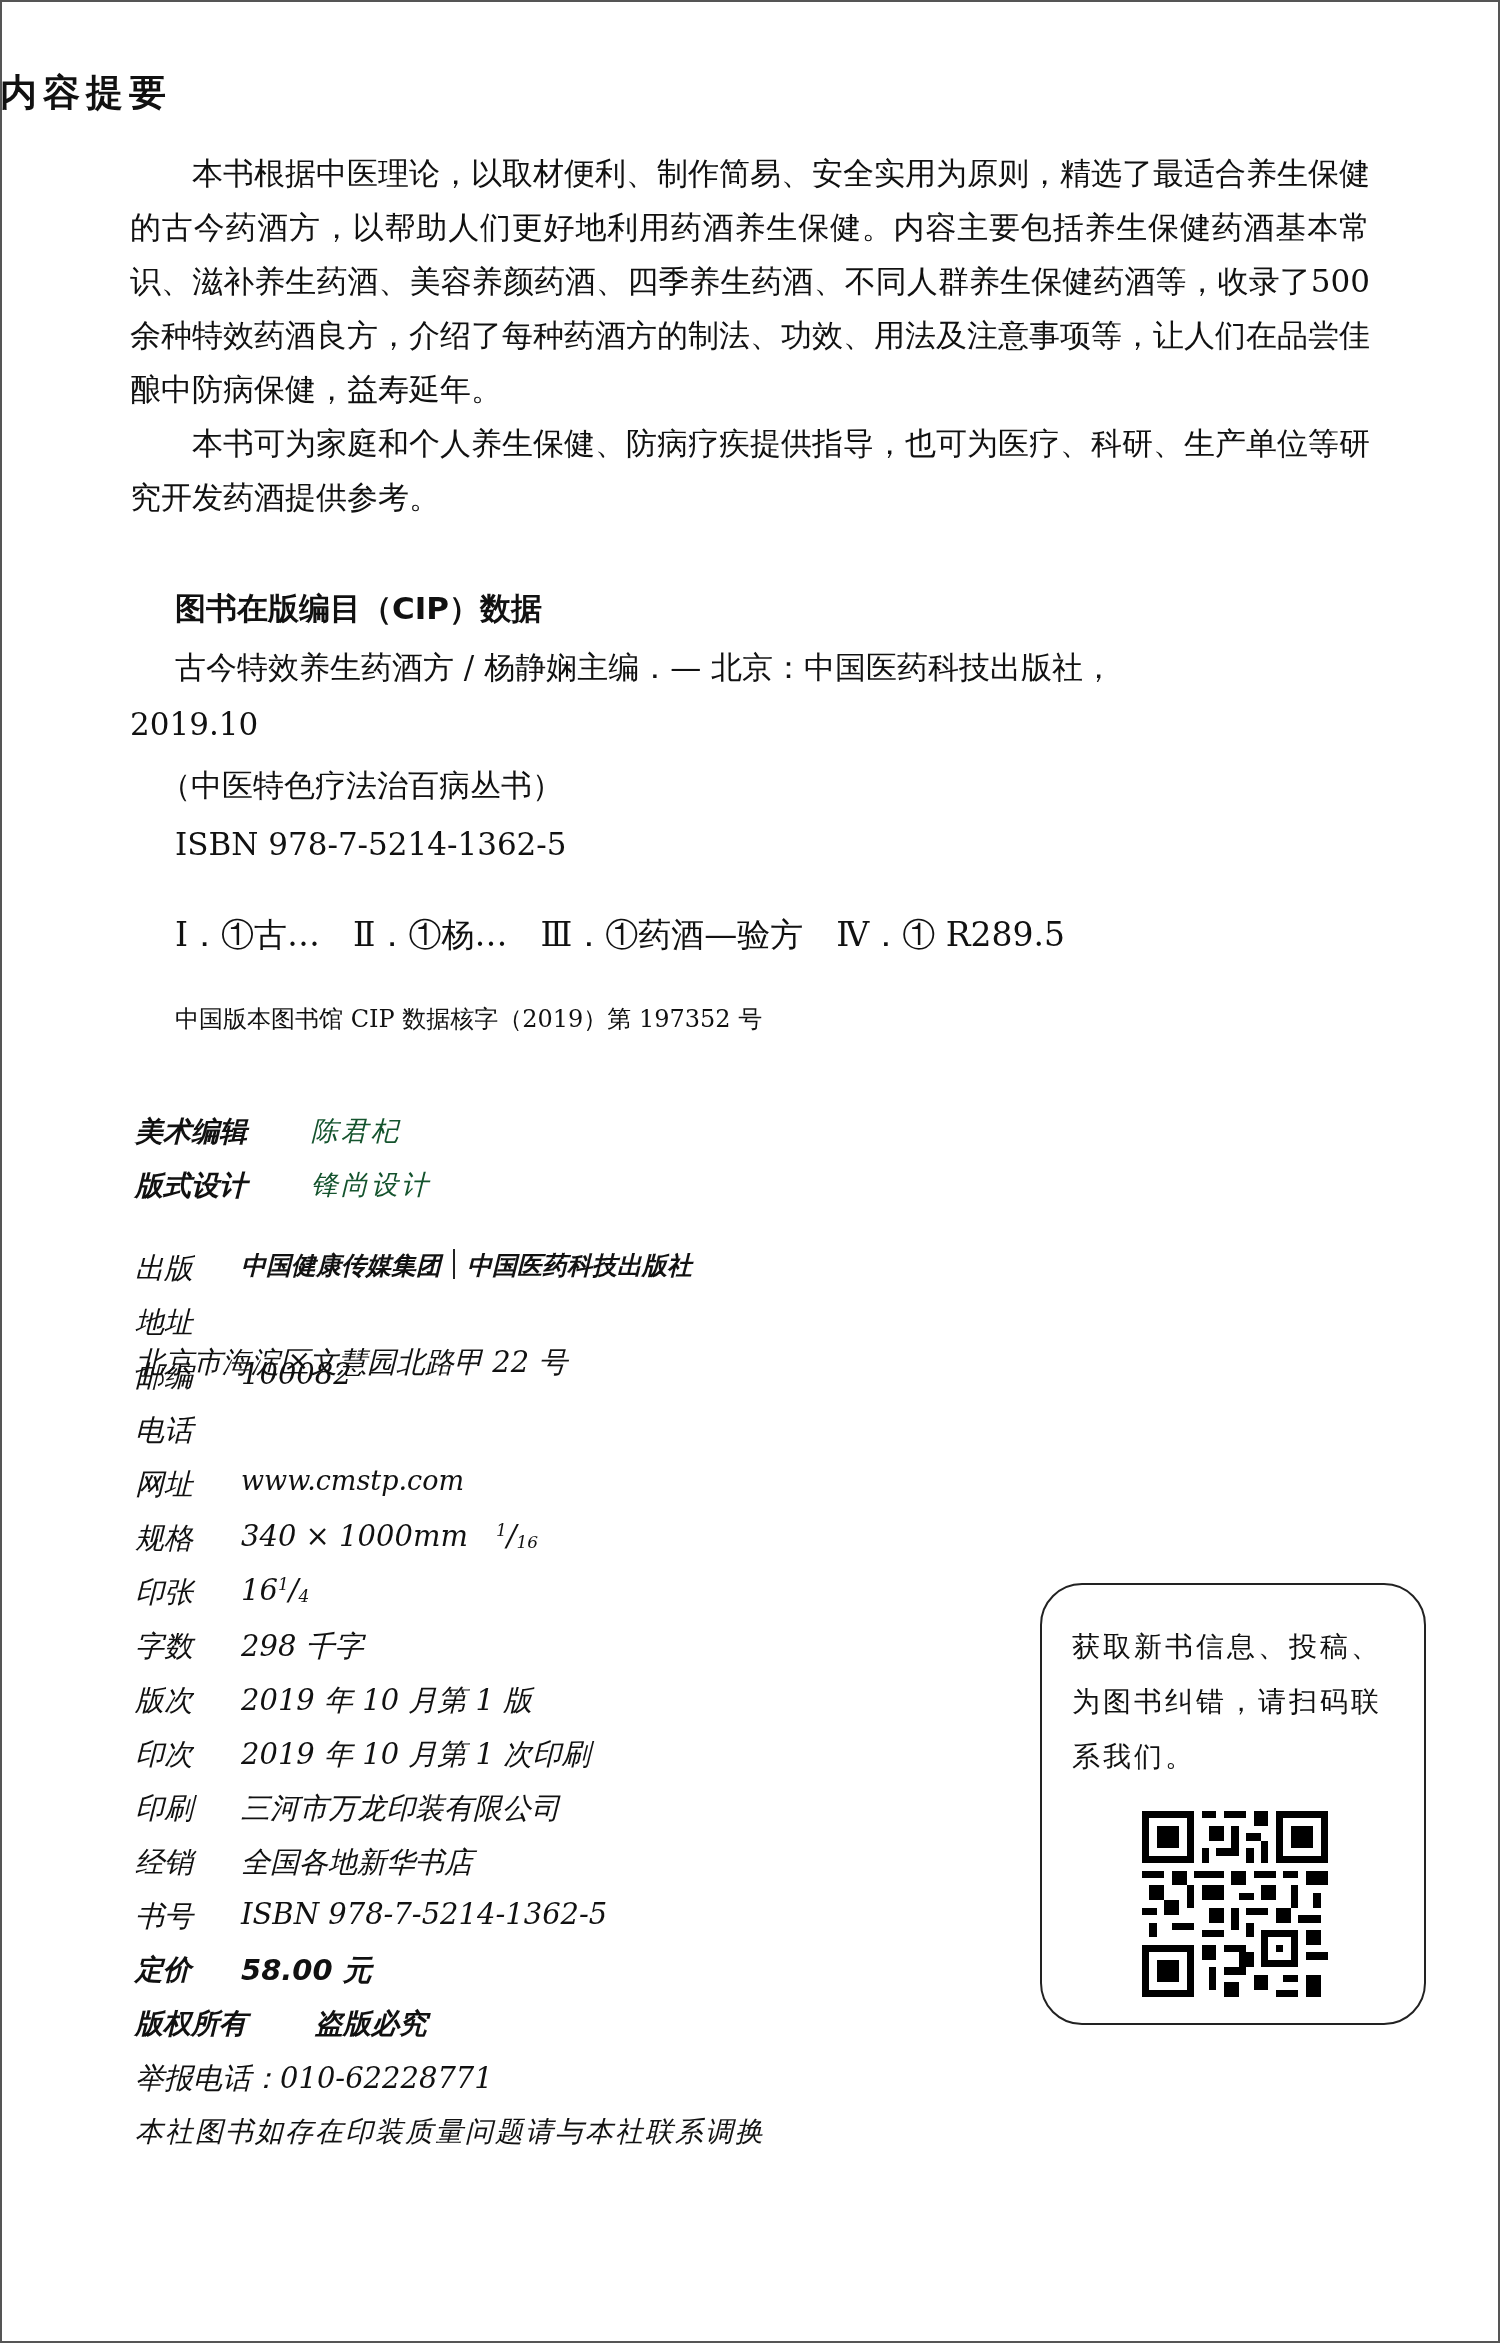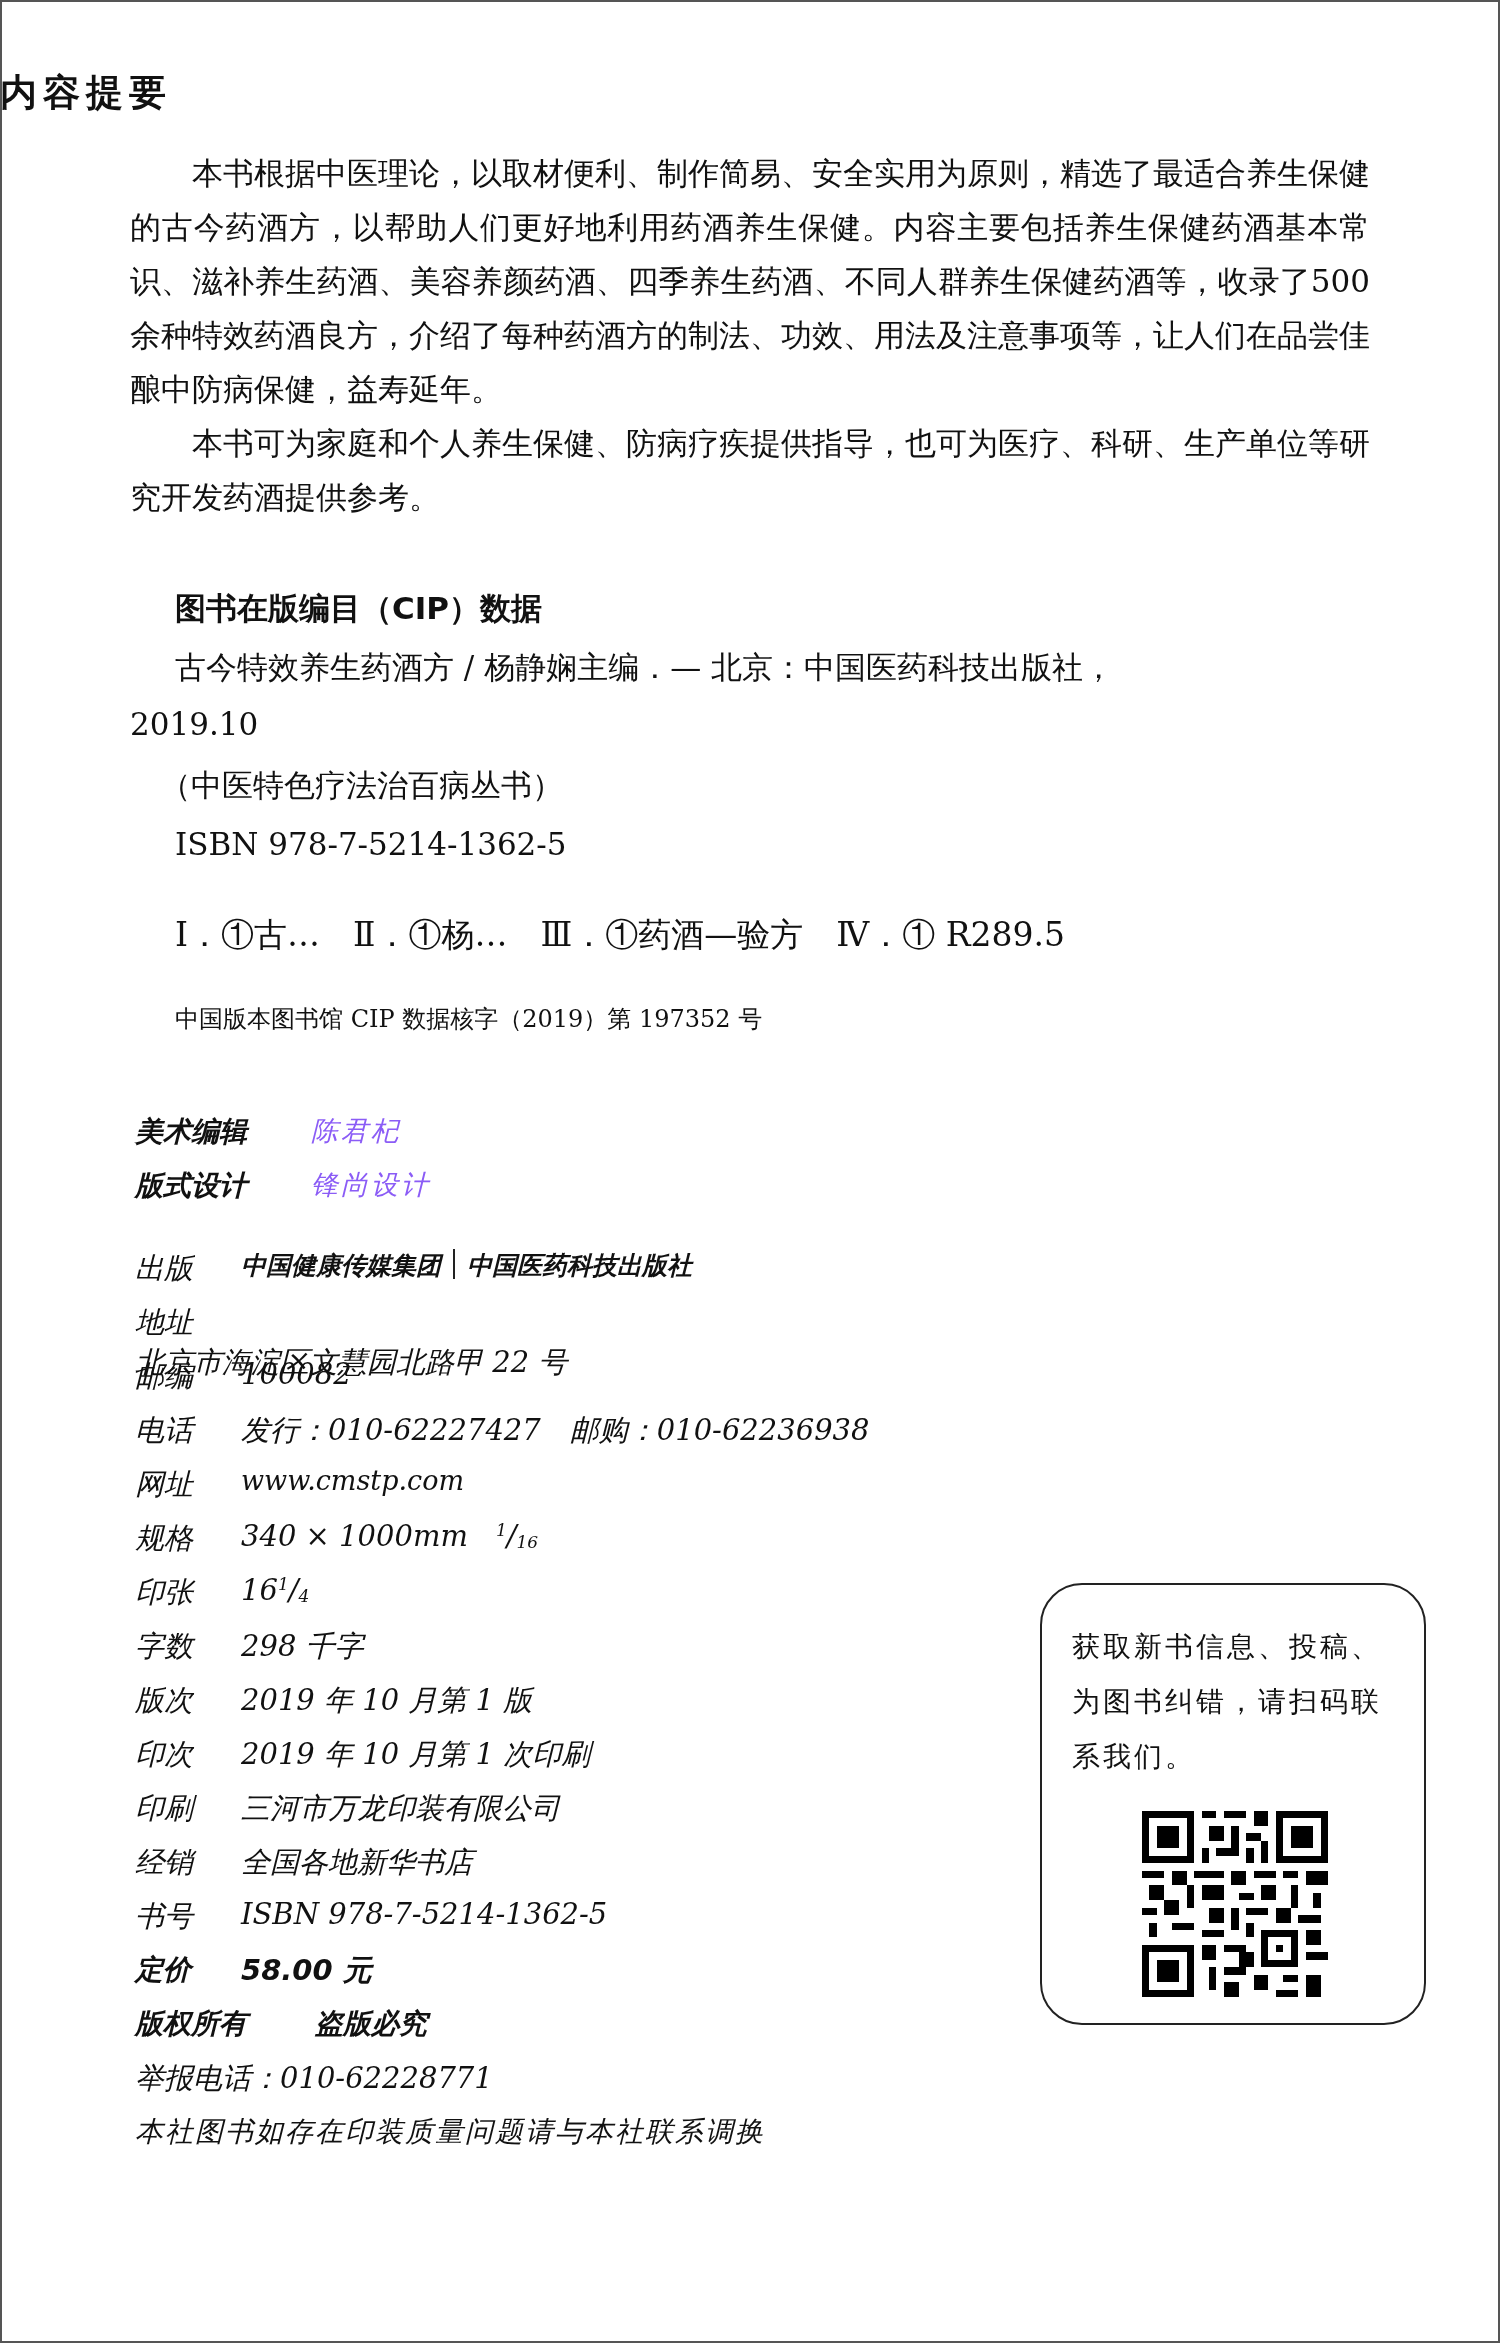--- a/index.html
+++ b/index.html
@@ -11,21 +11,21 @@
   .title { left: 0; width: 1500px; top: 68px; text-align: left; font-size: 37px;
            font-weight: bold; letter-spacing: 6px; font-family: "DejaVu Sans", sans-serif; }
   .para { left: 130px; width: 1240px; font-size: 31px; line-height: 54px; white-space: normal;
           text-align: justify; text-align-last: left; }
   .p1 { top: 146px; text-indent: 62px; }
   .p2 { top: 416px; text-indent: 62px; }
   .cip-head { left: 175px; top: 588px; font-size: 31px; font-weight: bold;
               font-family: "DejaVu Sans", sans-serif; }
   .cip-line { font-size: 31px; }
   .meta-bold { font-size: 28px; font-weight: bold; font-family: "DejaVu Sans", sans-serif; }
-  .meta-val-light { font-size: 27px; letter-spacing: 3px; color: #8b5cf6; }
+  .meta-val-light { font-size: 27px; letter-spacing: 3px; color: #14532d; }
   .row { position: absolute; left: 135px; font-size: 29px; white-space: nowrap; display: flex; align-items: flex-start; font-style: italic; }
   .row .lbl { width: 106px; display: inline-block; }
   .row .val { display: inline-block; }
   .pub-val { font-family: "DejaVu Sans", sans-serif; font-weight: bold; font-size: 25px; }
   .pub-sep { display: inline-block; width: 2px; height: 30px; background: #222; margin: 0 12px; vertical-align: middle; }
   .frac sup { font-size: 17px; vertical-align: 10px; }
   .frac sub { font-size: 17px; vertical-align: -2px; }
   .qrbox { position: absolute; left: 1040px; top: 1583px; width: 382px; height: 438px;
            border: 2px solid #222; border-radius: 42px; }
   .qrtext { position: absolute; left: 30px; top: 34px; width: 330px; font-size: 28px;
@@ -68,21 +68,20 @@
 <div class="row" style="top:1303px;flex-direction:column;">
   <span class="lbl">地址</span>
   <span class="val">北京市海淀区文慧园北路甲 22 号</span>
 </div>
 <div class="row" style="top:1357px;">
   <span class="lbl">邮编</span>
   <span class="val">100082</span>
 </div>
 <div class="row" style="top:1411px;">
   <span class="lbl">电话</span>
-  <span class="val">发行：010-62227427　邮购：010-62236938</span>
 </div>
 <div class="row" style="top:1465px;">
   <span class="lbl">网址</span>
   <span class="val" style="font-size:27px;">www.cmstp.com</span>
 </div>
 <div class="row" style="top:1519px;">
   <span class="lbl">规格</span>
   <span class="val">340 × 1000mm</span>
   <span class="val frac" style="margin-left:28px;"><sup>1</sup>/<sub>16</sub></span>
 </div>

